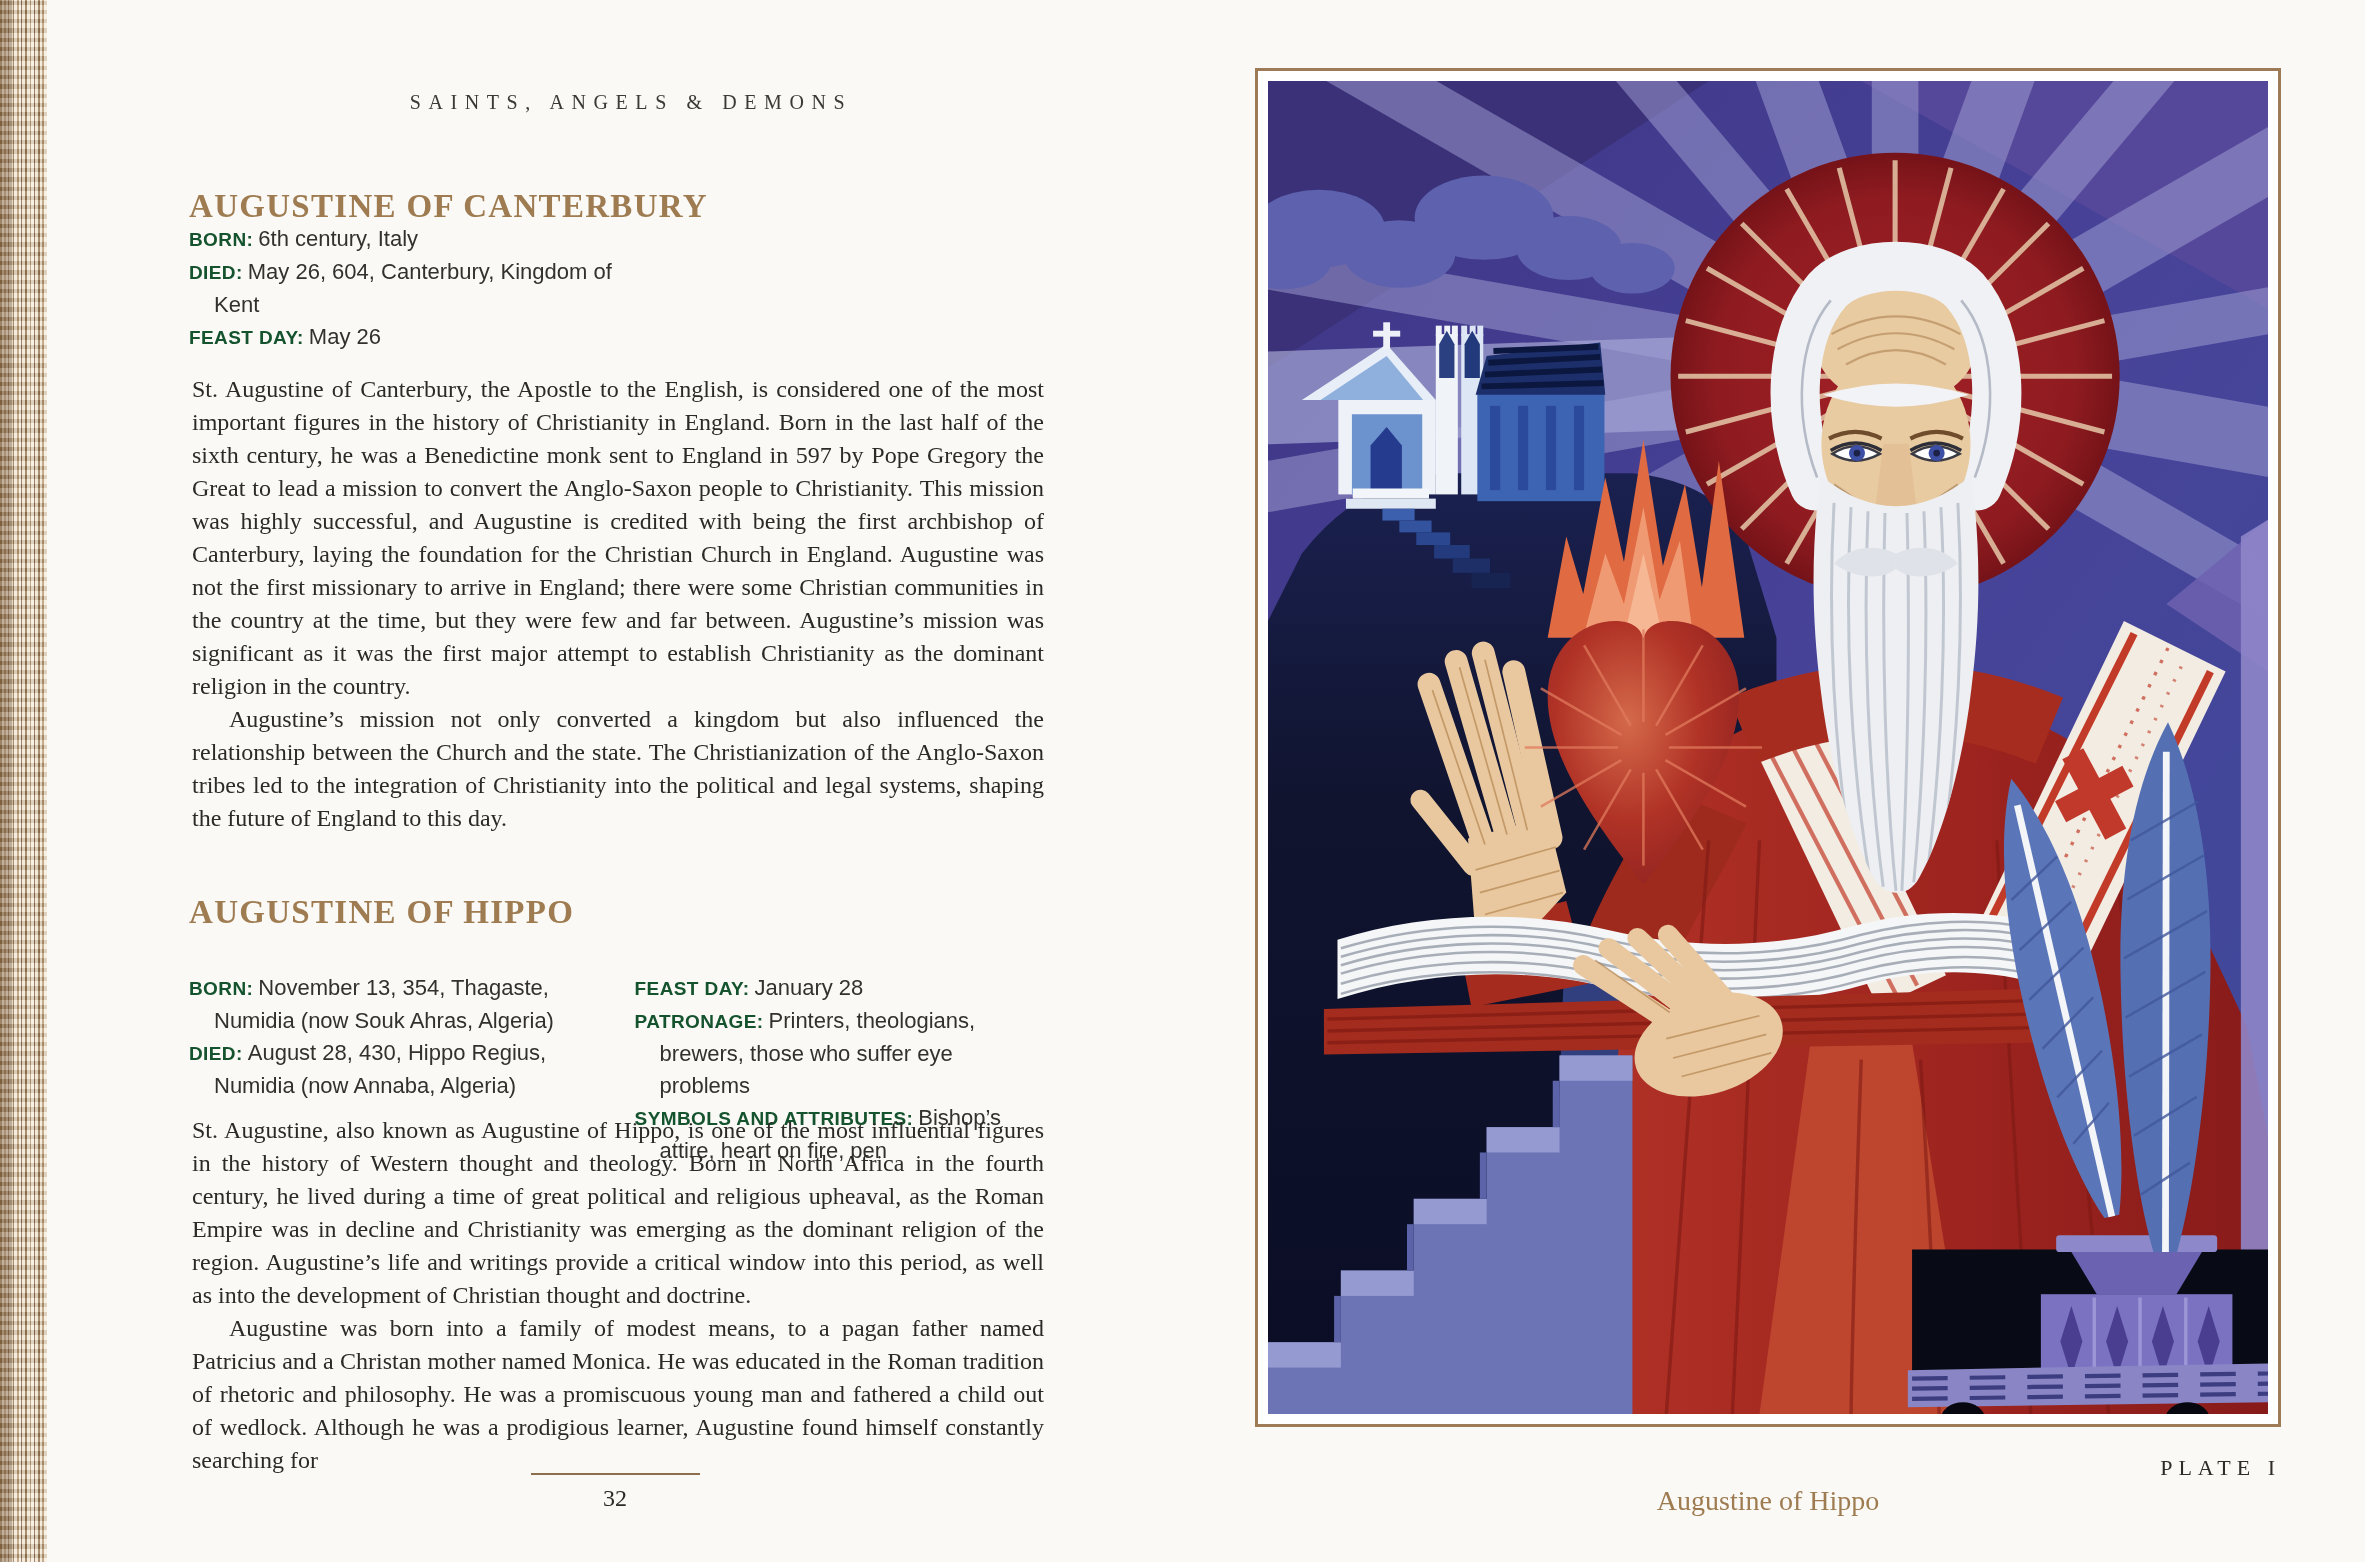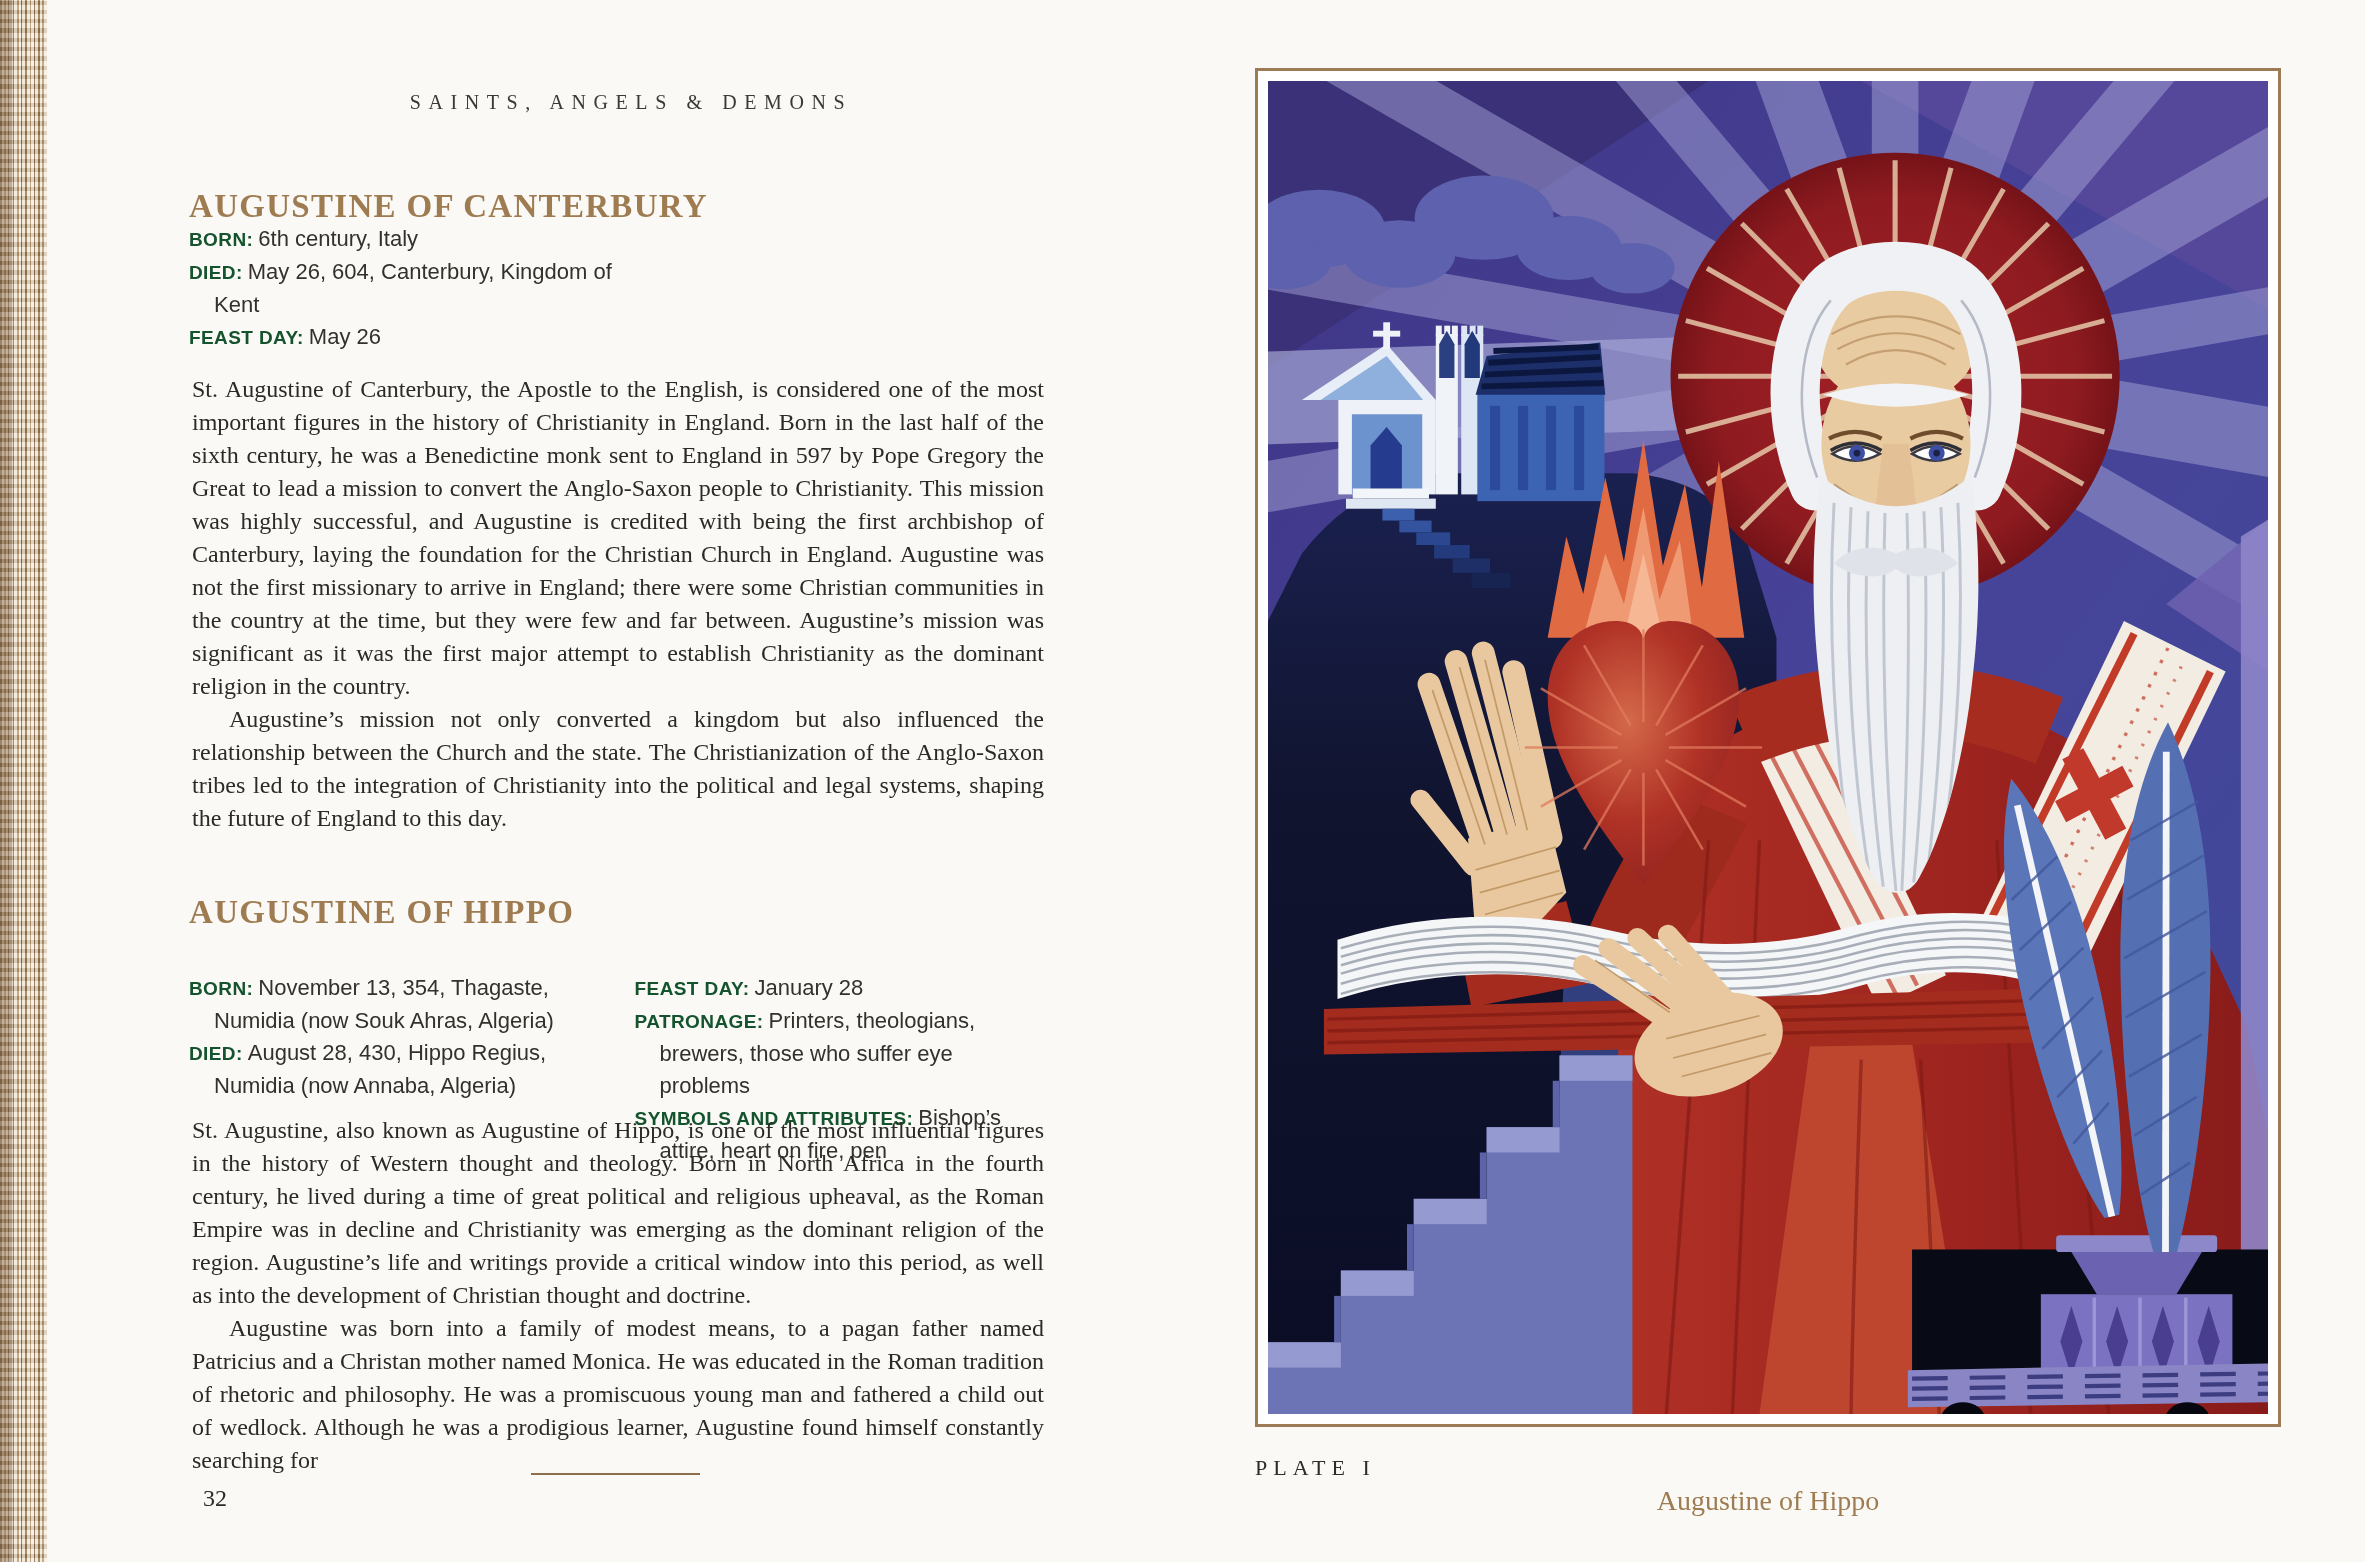--- a/index.html
+++ b/index.html
@@ -23,27 +23,27 @@
   .info-grid{position:absolute;left:0;width:100%;display:grid;grid-template-columns:427px 1fr;column-gap:18.6px;}
   .ig1{top:223px;} .ig2{top:929px;margin-top:43px;}
   .info-item{font-family:"Liberation Sans",sans-serif;font-size:22px;line-height:32px;color:#34312c;
     padding-left:25px;text-indent:-25px;}
   .lbl{font-weight:bold;font-size:19px;color:#14532d;letter-spacing:0.4px;margin-right:5px;}
   .body-block{position:absolute;left:3px;width:100%;}
   .b1{top:373px;} .b2{top:1114px;}
   .body-block p{margin:0;font-size:24px;line-height:33px;text-align:justify;color:#2c2a26;}
   .body-block p.indent{text-indent:37px;}
   .divider{position:absolute;top:1473px;left:calc(50% - 84px);width:169px;height:1.7px;background:#8d6f4e;}
-  .page-number{position:absolute;top:1485px;left:14px;width:100%;text-align:left;font-size:24px;color:#2c2a26;}
+  .page-number{position:absolute;top:1485px;left:0;width:100%;text-align:center;font-size:24px;color:#2c2a26;}
 
   
   .plate{position:absolute;left:1255px;top:68px;width:1026px;height:1359px;box-sizing:border-box;
     border:3.4px solid #9c7b56;background:#ffffff;padding:10px;}
   .plate svg{display:block;width:100%;height:100%;}
-  .plate-label{position:absolute;left:1255px;top:1455px;width:1026px;text-align:left;
+  .plate-label{position:absolute;left:1255px;top:1455px;width:1026px;text-align:right;
     font-size:22px;letter-spacing:6px;color:#2f2b27;}
   .plate-caption{position:absolute;left:1255px;top:1485px;width:1026px;text-align:center;
     font-size:28px;color:#9e7b50;}
 </style>
 </head>
 <body>
 
 <div class="edge-strip"></div>
 
 <div class="left-page">

